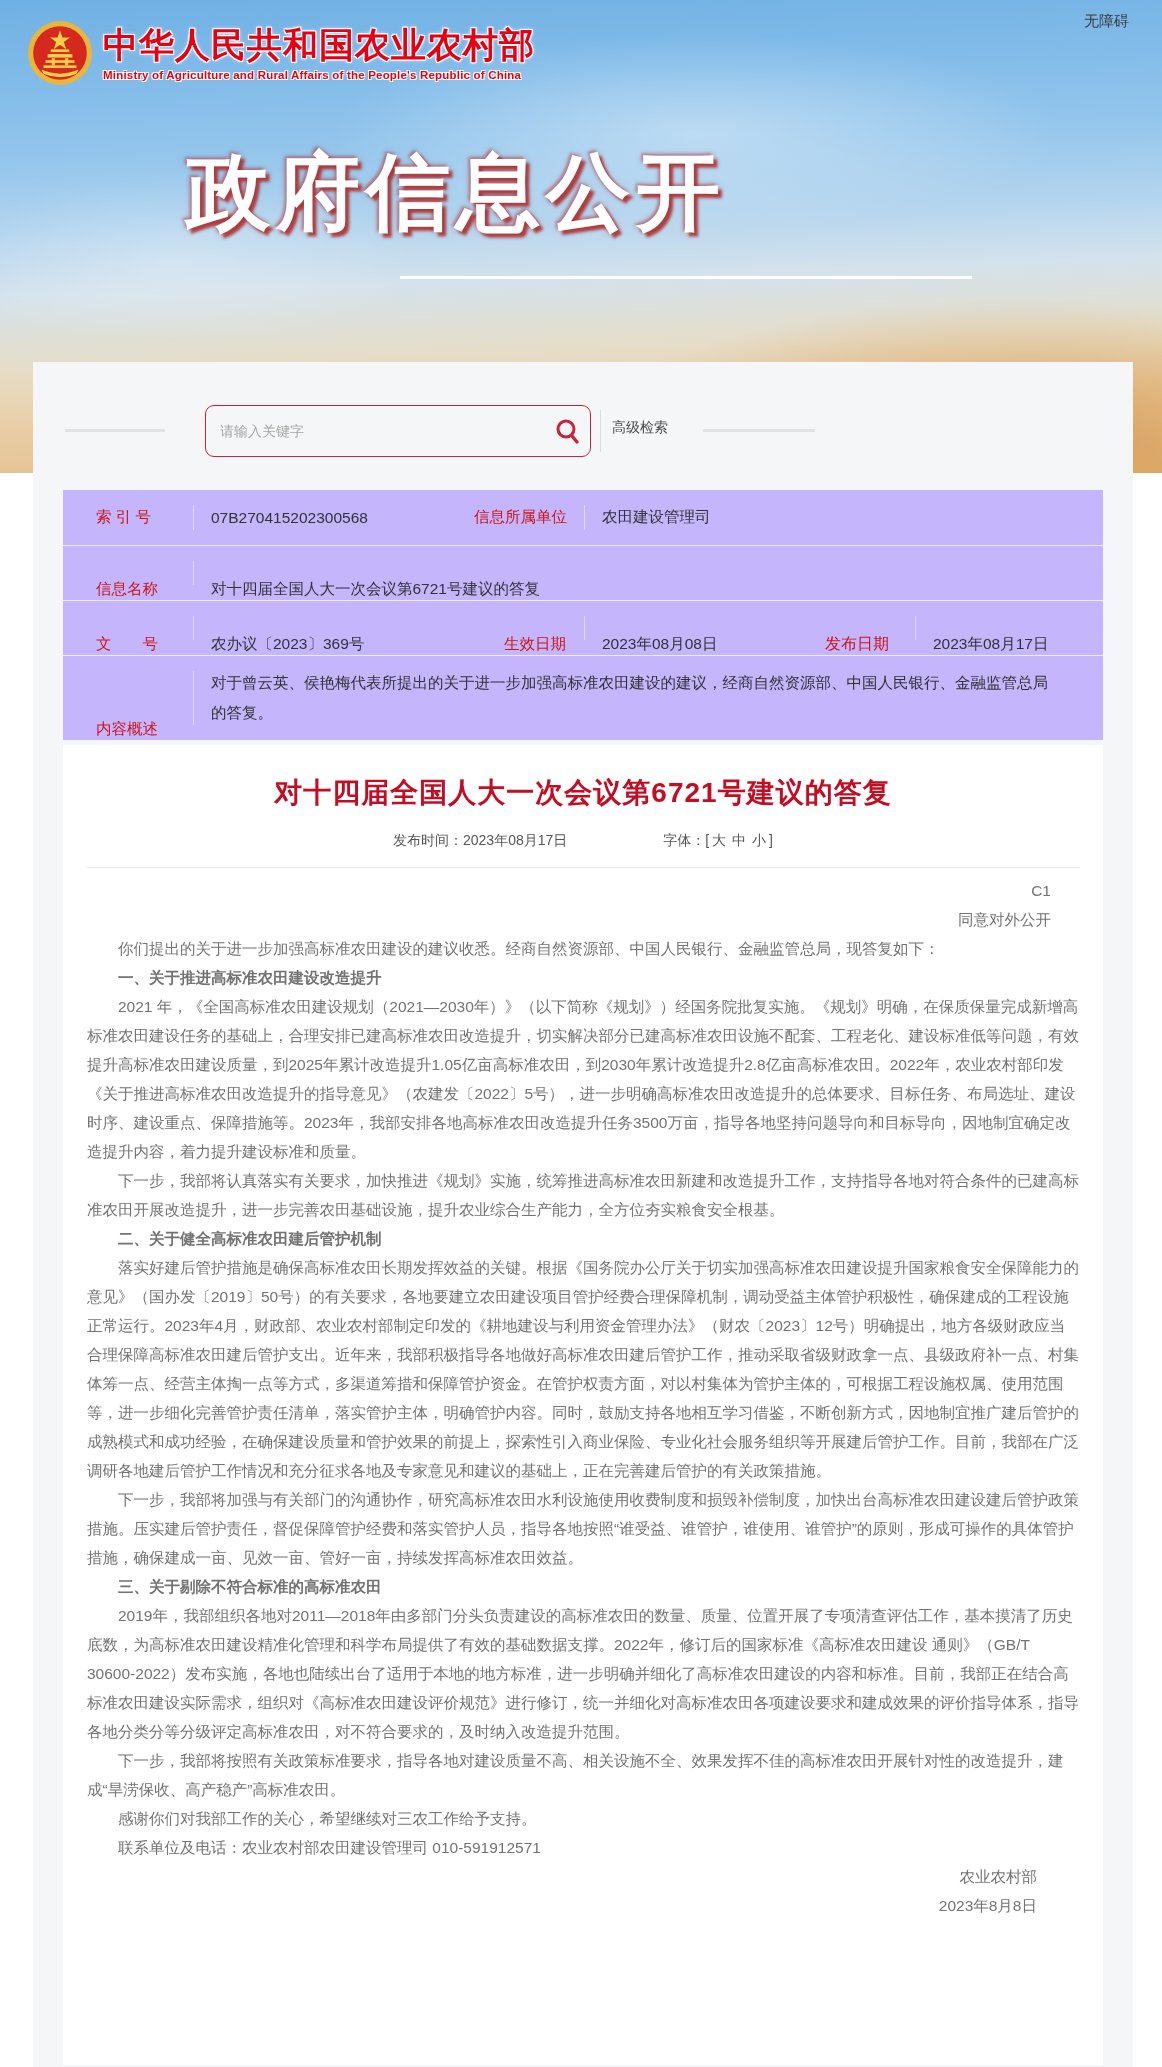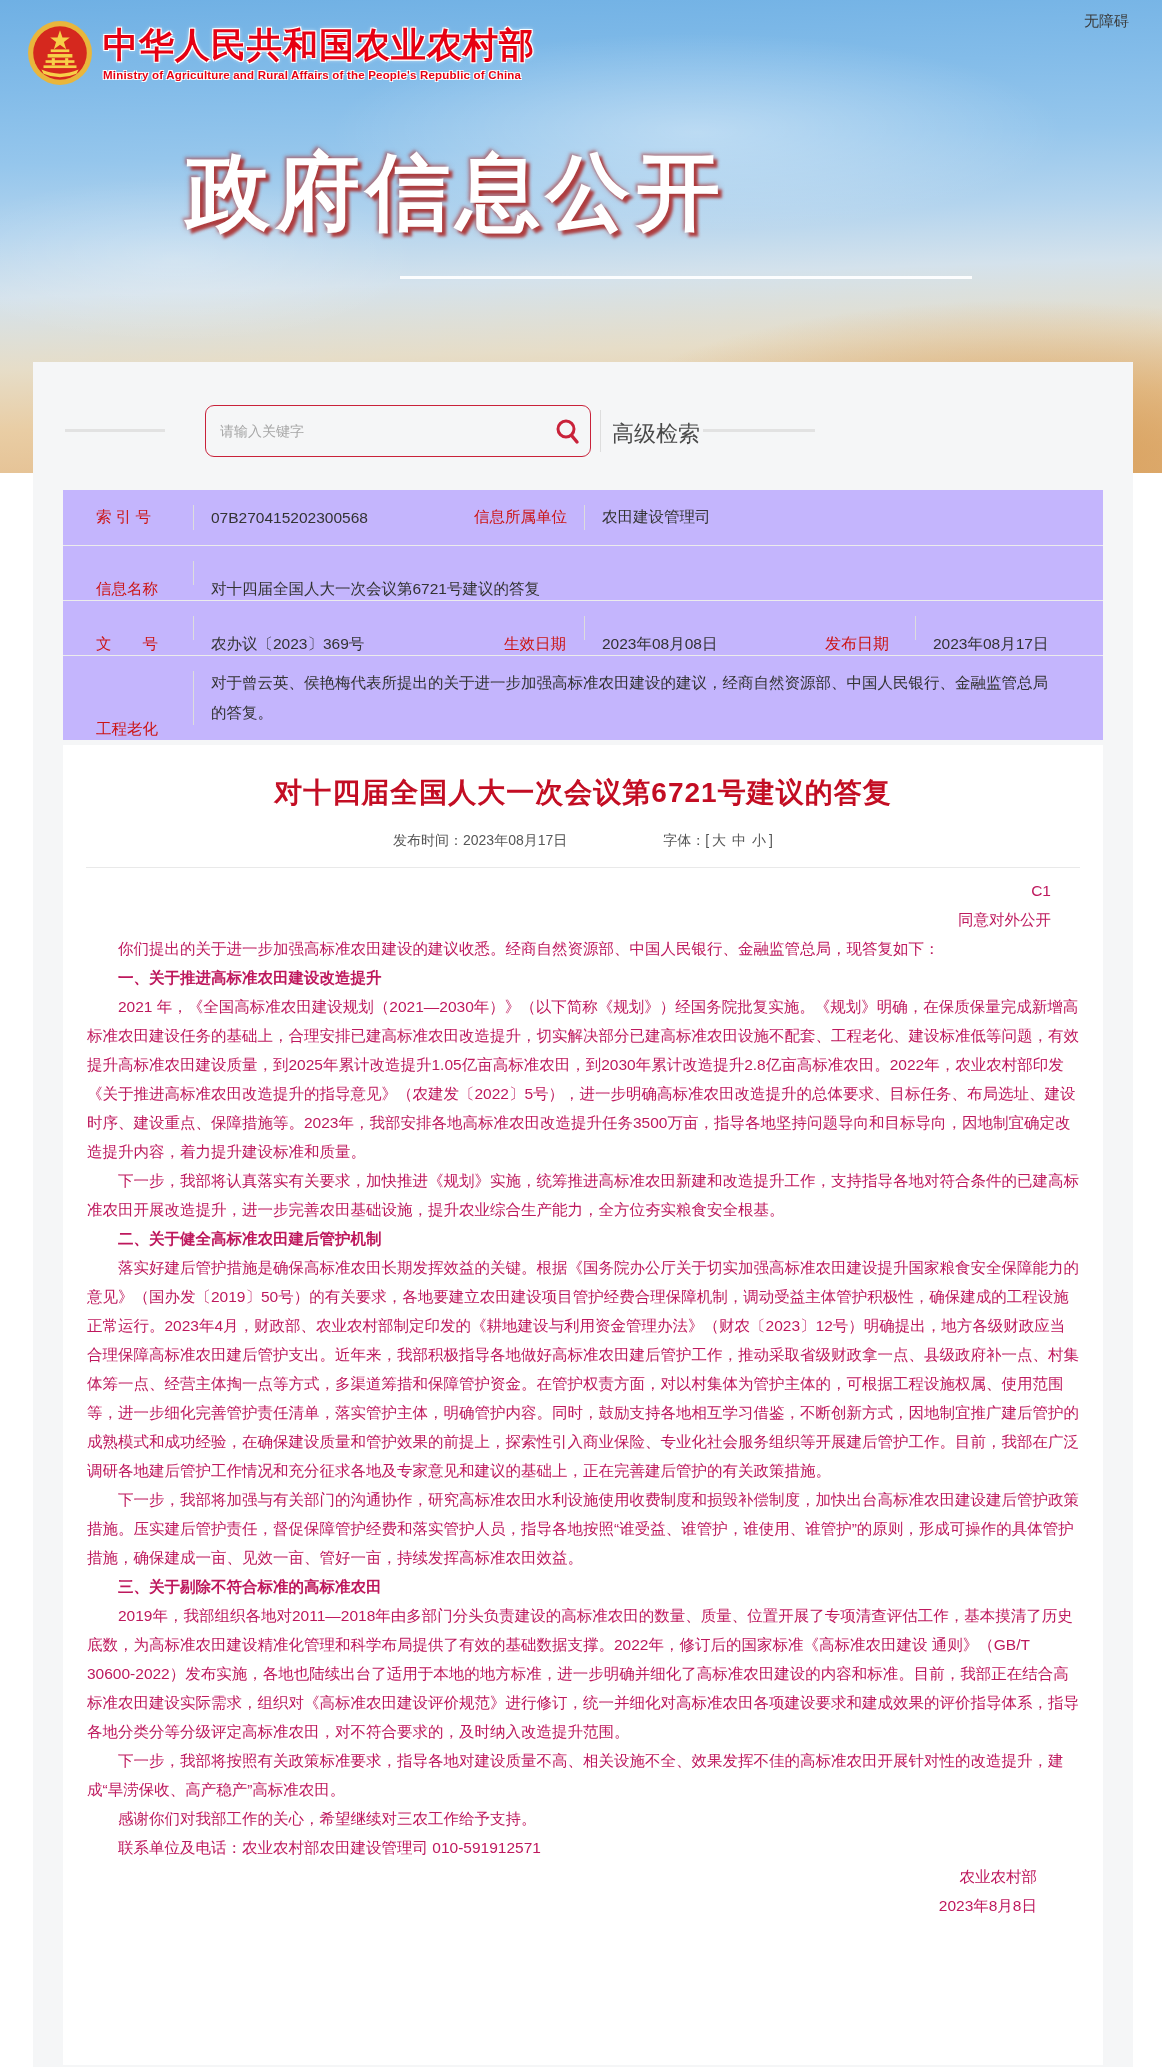--- a/index.html
+++ b/index.html
@@ -62,21 +62,21 @@
     border:1px solid #c9223a; border-radius:9px; display:flex; align-items:center;
   }
   .search-box input {
     flex:1; min-width:0; border:none; background:transparent; outline:none;
     padding:0 0 0 14px; font-size:14px; color:#333;
     font-family:"Liberation Sans", sans-serif;
   }
   .search-box input::placeholder { color:#a6a6a6; }
   .search-btn { width:46px; height:100%; display:flex; align-items:center; justify-content:center; cursor:pointer; background:none; border:none; }
   .v-sep { position:absolute; top:48px; left:567px; width:1px; height:42px; background:#dddddd; }
-  .advanced { position:absolute; top:57px; left:579px; font-size:22px; color:#4a4a4a; cursor:pointer; }
+  .advanced { position:absolute; top:57px; left:579px; font-size:14px; color:#4a4a4a; cursor:pointer; }
 
   
   .meta-table { position:absolute; top:128px; left:30px; width:1040px; background:#c4b5fd; }
   .meta-row { display:flex; align-items:center; min-height:55px; }
   .meta-row + .meta-row { border-top:1px solid #ececec;align-items:flex-end; }
   .m-label { flex:0 0 130px; padding-left:33px; color:#cc1414; font-size:15.5px; }
   .m-div { width:1px; align-self:stretch; margin:15px 0; background:#dddddd; }
   .m-val { padding-left:17px; color:#333; font-size:15.5px; }
   .w250 { flex:0 0 250px; } .w210 { flex:0 0 210px; }
   .m-label2 { flex:0 0 140px; padding-left:30px; color:#cc1414; font-size:15.5px; }
@@ -93,21 +93,21 @@
     background:#ffffff; padding-bottom:14px;
   }
   .doc-title {
     margin:30px 40px 0; text-align:center; font-size:28px; font-weight:bold;
     color:#c30d23; letter-spacing:1px; line-height:1.3;
   }
   .doc-meta { margin-top:21px; text-align:center; font-size:14px; color:#555; }
   .doc-meta .block { margin:0 46px; }
   .font-link { cursor:pointer; margin:0 3px; color:#555; }
   .doc-divider { margin:17px auto 0; width:994px; border-top:1px solid #e9e9e9; }
-  .doc-body { margin:8px 24px 0; font-size:15.5px; color:#be185d; line-height:29px; }
+  .doc-body { margin:8px 24px 0; font-size:15.5px; color:#737373; line-height:29px; }
   .doc-body p { margin:0; }
   .p-right { text-align:right; padding-right:28px; }
   .p-indent { text-indent:2em; }
   .p-head { font-weight:bold; text-indent:2em; }
   .p-sign { text-align:right; padding-right:42px; }
 </style>
 </head>
 <body>
 
 <div class="banner">
@@ -169,21 +169,21 @@
       <span class="m-div"></span>
       <span class="m-val w250">农办议〔2023〕369号</span>
       <span class="m-label2 pl60">生效日期</span>
       <span class="m-div"></span>
       <span class="m-val w210">2023年08月08日</span>
       <span class="m-label3">发布日期</span>
       <span class="m-div"></span>
       <span class="m-val m-val-flex">2023年08月17日</span>
     </div>
     <div class="meta-row row-tall">
-      <span class="m-label">工程老化</span>
+      <span class="m-label">内容概述</span>
       <span class="m-div"></span>
       <span class="m-val m-val-flex">对于曾云英、侯艳梅代表所提出的关于进一步加强高标准农田建设的建议，经商自然资源部、中国人民银行、金融监管总局的答复。</span>
     </div>
   </div>
 
   <div class="doc-card">
     <h1 class="doc-title">对十四届全国人大一次会议第6721号建议的答复</h1>
     <div class="doc-meta">
       <span class="block">发布时间：2023年08月17日</span>
       <span class="block">

